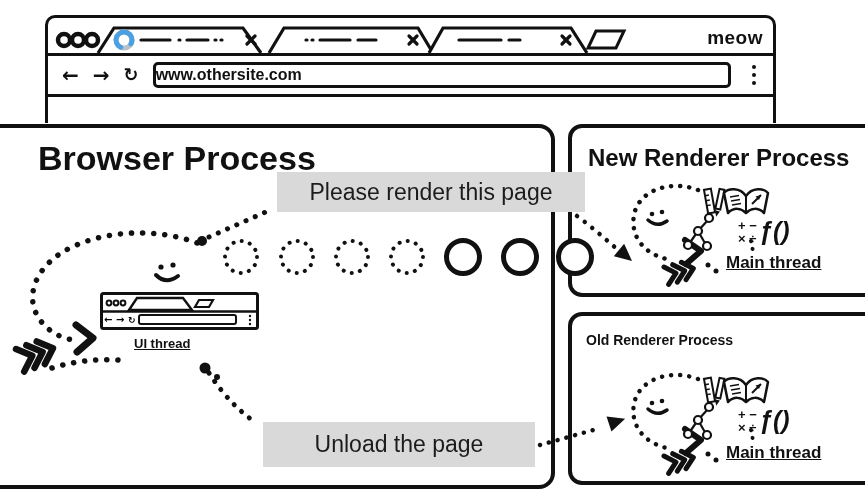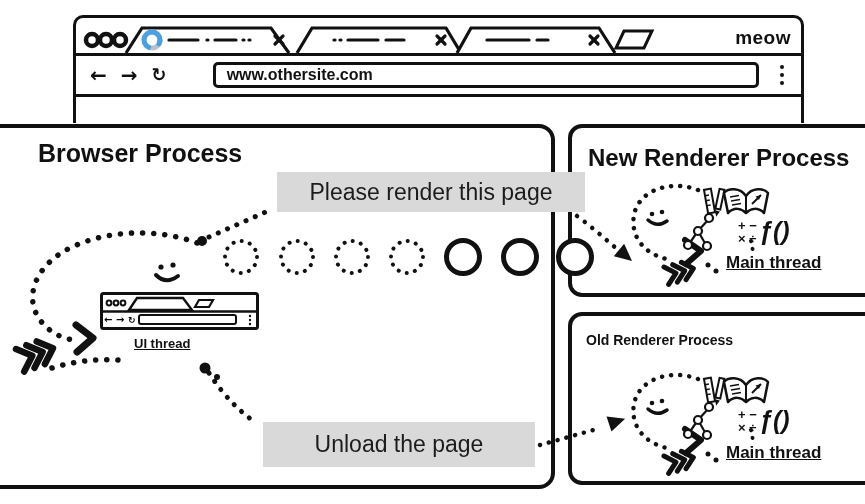--- a/index.html
+++ b/index.html
@@ -1,37 +1,37 @@
 <!DOCTYPE html>
 <html><head>
 <meta charset="utf-8">
 <style>
   html,body{margin:0;padding:0;background:#fff;}
   .canvas{position:relative;width:865px;height:504px;overflow:hidden;background:#fff;
           font-family:"Liberation Sans",sans-serif;color:#111;}
   
-  .bwin{position:absolute;left:73px;top:15px;width:731px;height:108px;
+  .bwin{position:absolute;left:45px;top:15px;width:731px;height:108px;
         border:3px solid #111;border-bottom:none;border-radius:10px 10px 0 0;background:#fff;box-sizing:border-box;}
   .tabstrip{position:relative;height:35px;border-bottom:3px solid #111;}
   .tabstrip svg{position:absolute;left:0;top:0;}
   .brand{position:absolute;right:10px;top:9px;font-size:19px;font-weight:700;letter-spacing:.5px;}
   .toolbar{position:relative;height:41px;border-bottom:3px solid #111;display:flex;align-items:center;padding-left:14px;box-sizing:border-box;}
   .nav{font-size:20px;font-weight:700;line-height:1;margin-right:14px;font-family:"DejaVu Sans",sans-serif;}
   .nav.reload{font-size:18px;}
   .urlbox{flex:1;height:26px;border:3px solid #111;border-radius:5px;margin-right:42px;
-          display:flex;align-items:center;padding-left:11px;font-size:16px;font-weight:600;box-sizing:border-box;background:#fff;margin-left:32px;}
+          display:flex;align-items:center;font-size:16px;font-weight:600;box-sizing:border-box;background:#fff;}
   .menu-dots{position:absolute;right:17px;top:9px;display:flex;flex-direction:column;gap:4px;}
   .menu-dots i{width:4px;height:4px;border-radius:50%;background:#111;}
   
   .pbox{position:absolute;border:4px solid #111;border-radius:16px;background:#fff;box-sizing:border-box;z-index:1;}
   .bproc{left:-20px;top:124px;width:575px;height:365px;}
   .nproc{left:568px;top:124px;width:312px;height:173px;border-radius:14px;}
   .oproc{left:568px;top:312px;width:312px;height:173px;border-radius:14px;}
   .title{position:absolute;font-weight:700;z-index:4;white-space:nowrap;}
-  .t-b{left:38px;top:139px;font-size:25px;}
+  .t-b{left:38px;top:139px;font-size:34px;}
   .t-n{left:588px;top:144px;font-size:24px;text-align:center;}
   .t-o{left:586px;top:332px;font-size:14px;}
   
   svg.art{position:absolute;left:0;top:0;z-index:2;pointer-events:none;}
   
   .msg{position:absolute;background:#d9d9d9;color:#1c1c1c;text-align:center;z-index:3;
        font-size:23px;white-space:nowrap;}
   .msg1{left:277px;top:172px;width:308px;height:40px;line-height:40px;}
   .msg2{left:263px;top:422px;width:272px;height:45px;line-height:45px;}
   .threadlbl{position:absolute;font-weight:600;z-index:3;white-space:nowrap;text-decoration:underline;}

